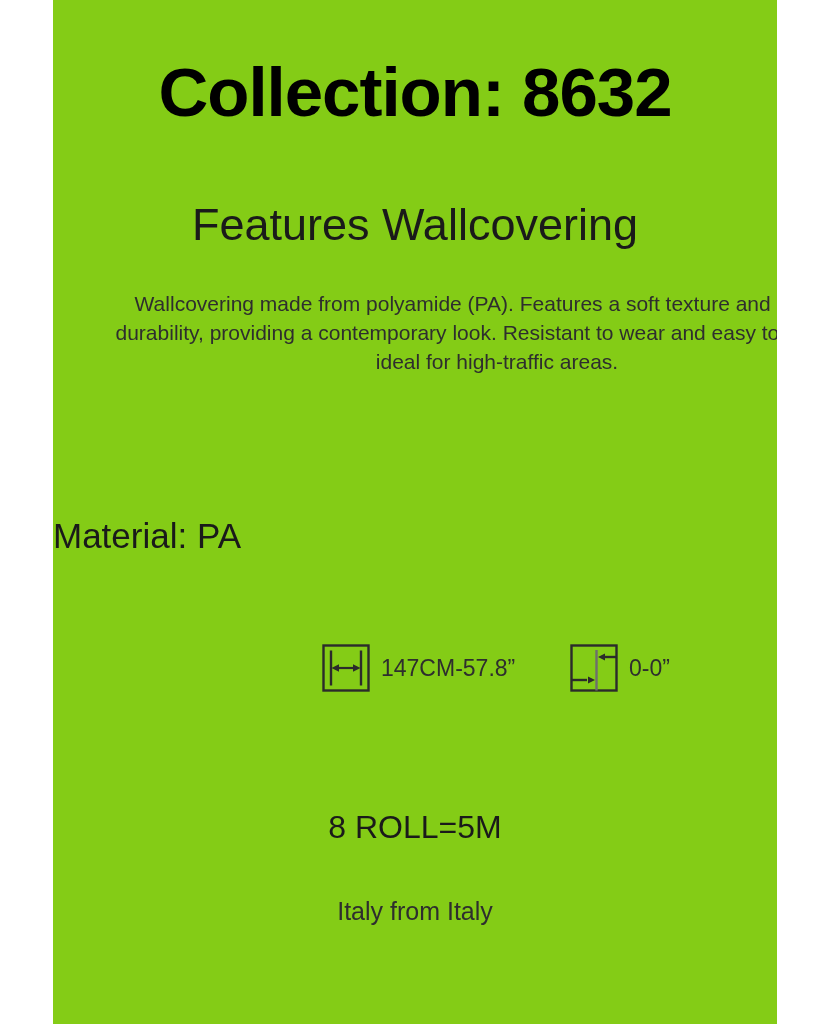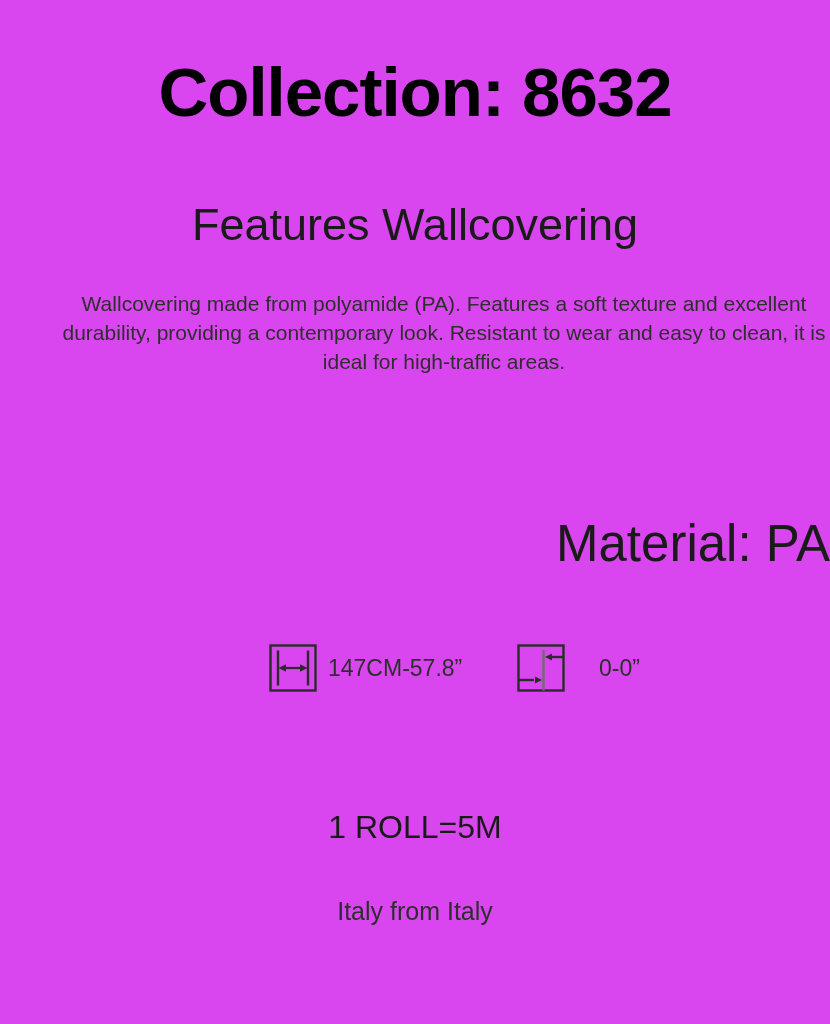--- a/index.html
+++ b/index.html
@@ -3,23 +3,23 @@
 <meta charset="utf-8">
 <style>
   * { margin: 0; padding: 0; box-sizing: border-box; }
   html, body { background: #ffffff; }
   body {
     font-family: "Liberation Sans", "DejaVu Sans", sans-serif;
     color: #111;
   }
   .page {
     position: relative;
-    width: 830px;
+    width: 724px;
     height: 1024px;
-    background: #d946ef;
+    background: #84cc16;
     overflow: hidden;
     margin: 0 auto;
   }
   .collection-title {
     position: absolute;
     top: 58px;
     left: 0;
     width: 100%;
     text-align: center;
     font-size: 69px;
@@ -49,42 +49,42 @@
     line-height: 29px;
     font-weight: 400;
     color: #2e2e2e;
     margin-left: 29px;
   }
   .material-heading {
     position: absolute;
     top: 518px;
     left: 0;
     width: 100%;
-    text-align: right;
-    font-size: 51px;
+    text-align: left;
+    font-size: 35px;
     font-weight: 400;
     line-height: 1;
     color: #1a1a1a;
   }
   .specs-row {
     position: absolute;
     top: 644px;
     left: 0;
     width: 100%;
     height: 48px;
   }
   .spec-item {
     position: absolute;
     top: 0;
     height: 48px;
     display: flex;
     align-items: center;
   }
   .spec-item.spec-width { left: 225px; padding-left: 44px; }
-  .spec-item.spec-repeat { left: 517px; gap: 23px; }
+  .spec-item.spec-repeat { left: 517px; }
   .spec-icon {
     width: 48px;
     height: 48px;
     flex: 0 0 48px;
   }
   .spec-icon svg { display: block; width: 48px; height: 48px; }
   .spec-label {
     margin-left: 11px;
     font-size: 23px;
     color: #2e2e2e;
@@ -152,17 +152,17 @@
           <polygon points="28,13 35,9.6 35,16.4" fill="#2b2b2b"></polygon>
           <line x1="1.5" y1="36" x2="17" y2="36" stroke="#2b2b2b" stroke-width="2.4"></line>
           <polygon points="25,36 18,32.6 18,39.4" fill="#2b2b2b"></polygon>
         </svg>
       </span>
       <span class="spec-label">0-0”</span>
     </div>
 
   </div>
 
-  <div class="roll-info">1 ROLL=5M</div>
+  <div class="roll-info">8 ROLL=5M</div>
 
   <div class="origin-text">Italy from Italy</div>
 
 </div>
 
 </body></html>

